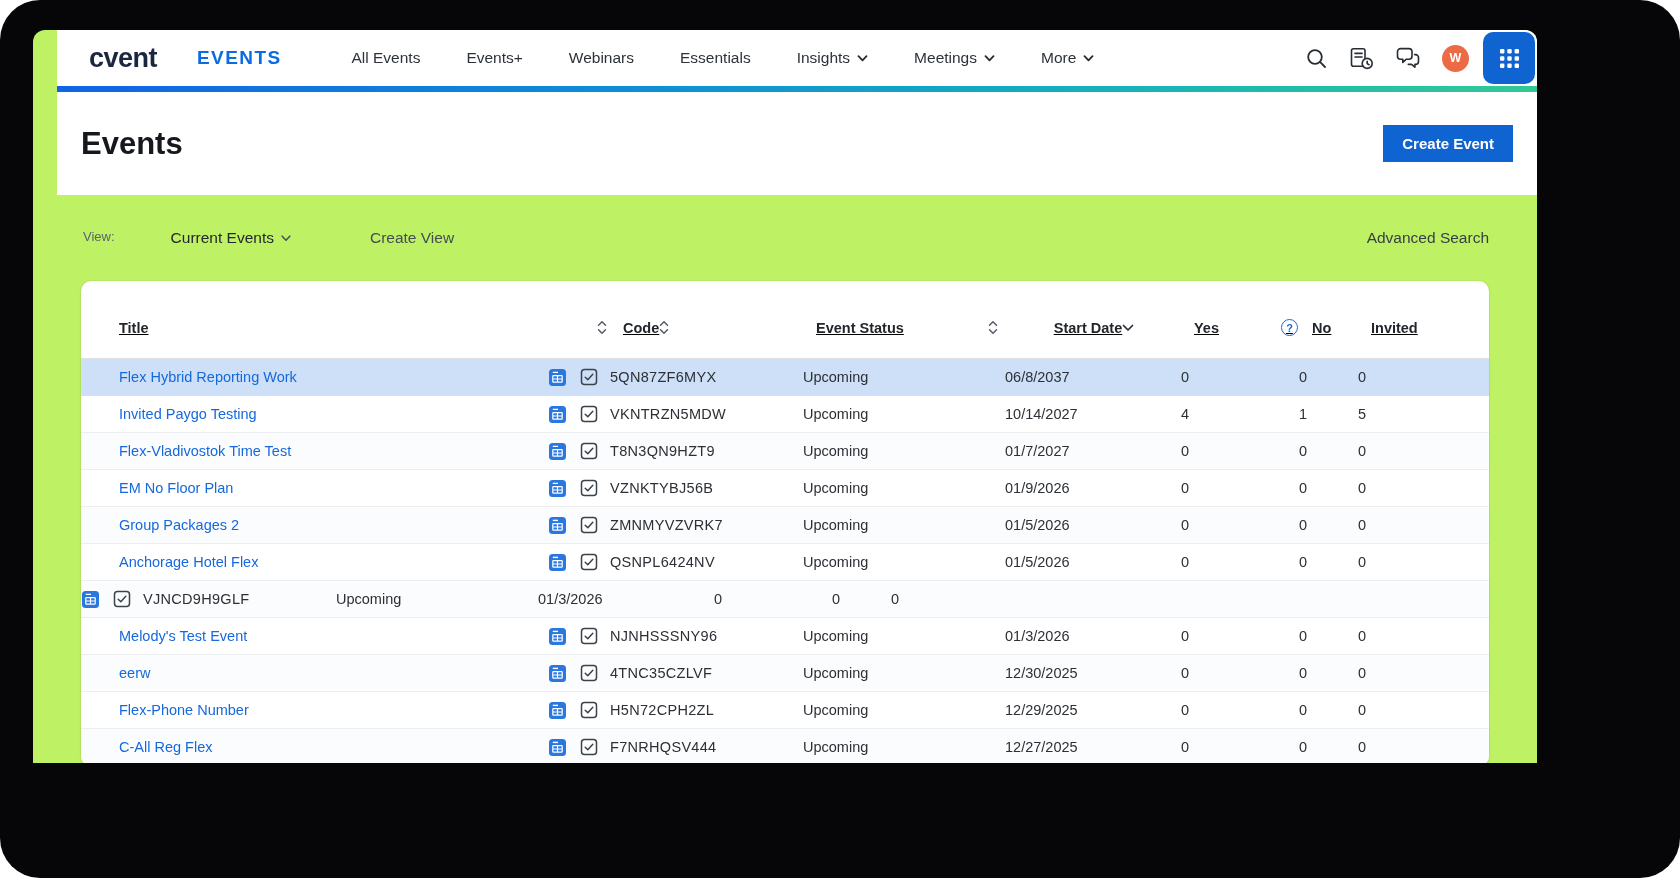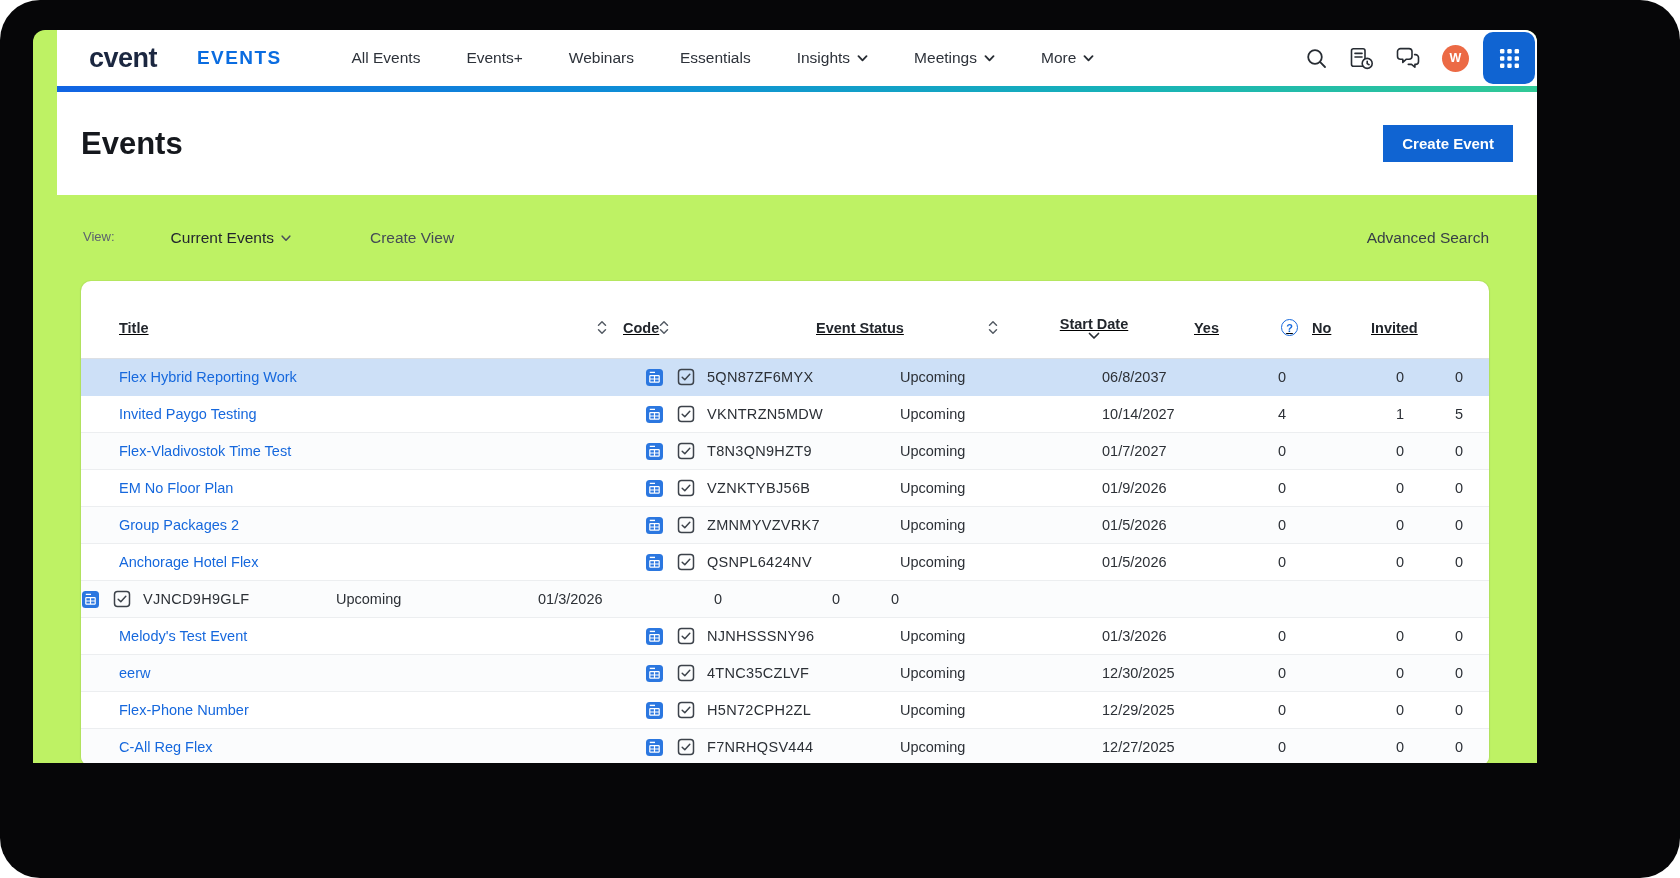--- a/index.html
+++ b/index.html
@@ -36,33 +36,33 @@
   .adv-search{margin-left:auto;font-size:15.5px;color:#373e47;cursor:pointer;}
 
   
   .table-card{margin:34px 48px 0 24px;background:#ffffff;border-radius:10px;overflow:hidden;
               box-shadow:0 1px 3px rgba(20,24,31,.08),0 0 0 1px rgba(20,24,31,.04);}
   .thead{display:flex;align-items:center;height:78px;padding-top:16px;box-sizing:border-box;border-bottom:1px solid #dde0e4;text-decoration:underline;}
   .th{display:flex;align-items:center;font-size:14.5px;font-weight:700;color:#22262c;box-sizing:border-box;}
   .h-title{width:542px;padding-left:38px;padding-right:16px;justify-content:space-between;}
   .h-code{width:193px;padding-right:18px;}
   .h-status{width:202px;padding-right:20px;justify-content:space-between;}
-  .h-date{width:176px;padding-right:24px;justify-content:center;flex-direction:column;}
+  .h-date{width:176px;padding-right:24px;justify-content:center;}
   .h-yes{width:118px;padding-right:14px;justify-content:space-between;}
   .h-no{width:59px;}
   .h-invited{flex:1;}
   .sort{display:flex;align-items:center;cursor:pointer;}
   .help{width:17px;height:17px;border-radius:50%;border:1.6px solid #1769dd;color:#1769dd;font-size:11px;font-weight:700;
         display:flex;align-items:center;justify-content:center;box-sizing:border-box;cursor:pointer;}
 
   .trow{display:flex;align-items:center;height:37px;border-bottom:1px solid #eceef0;font-size:14.5px;color:#2c3036;
         box-sizing:border-box;background:#ffffff;cursor:default;}
   .trow:nth-child(odd){background:#fbfcfd;}
   .trow.highlighted{background:#cde0f7 !important;border-bottom-color:#cde0f7;}
-  .c-title{width:564px;padding-left:38px;box-sizing:border-box;overflow:hidden;white-space:nowrap;}
+  .c-title{width:467px;padding-left:38px;box-sizing:border-box;overflow:hidden;white-space:nowrap;}
   .title-link{color:#1668dd;text-decoration:none;cursor:pointer;}
   .c-icon1{width:32px;display:flex;align-items:center;}
   .c-icon2{width:30px;display:flex;align-items:center;}
   .c-code{width:193px;letter-spacing:.3px;}
   .c-status{width:202px;}
   .c-date{width:176px;}
   .c-yes{width:118px;}
   .c-no{width:59px;}
   .c-invited{flex:1;}
 </style>

